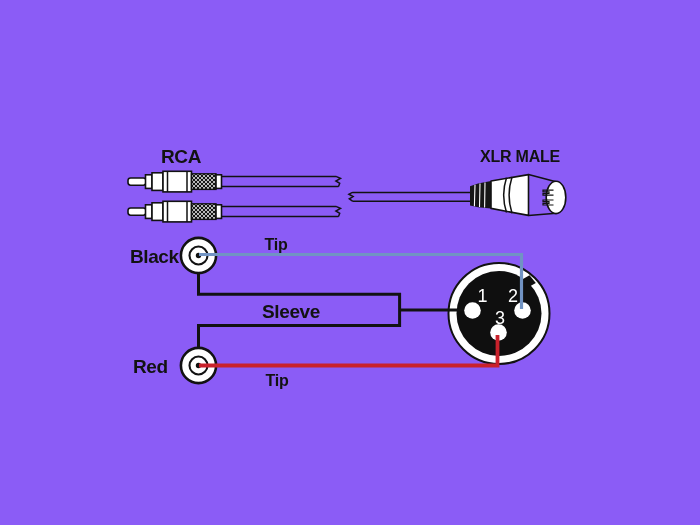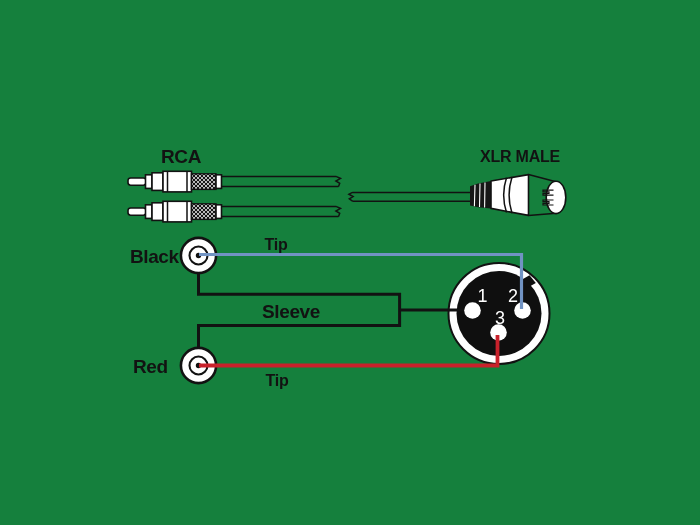--- a/index.html
+++ b/index.html
@@ -1,16 +1,16 @@
 <!DOCTYPE html>
 <html><head>
 <meta charset="utf-8">
 <style>
   html,body{margin:0;padding:0;background:#ffffff;}
-  .stage{position:relative;width:700px;height:525px;background:#15803d;overflow:hidden;}
+  .stage{position:relative;width:700px;height:525px;background:#8b5cf6;overflow:hidden;}
   svg{display:block;}
   text{font-family:"Liberation Sans", sans-serif;fill:#121212;}
   .lbl-lg{font-size:19px;font-weight:700;letter-spacing:-0.4px;}
   .lbl-md{font-size:16px;font-weight:700;letter-spacing:-0.2px;}
   .lbl-tip{font-size:16px;font-weight:700;letter-spacing:-0.2px;}
   .pin-num{font-size:18px;font-weight:400;fill:#ffffff;}
   .ln{fill:none;stroke:#121212;stroke-width:1.5;}
   .part{fill:#ffffff;stroke:#121212;stroke-width:1.6;}
 </style>
 </head>

